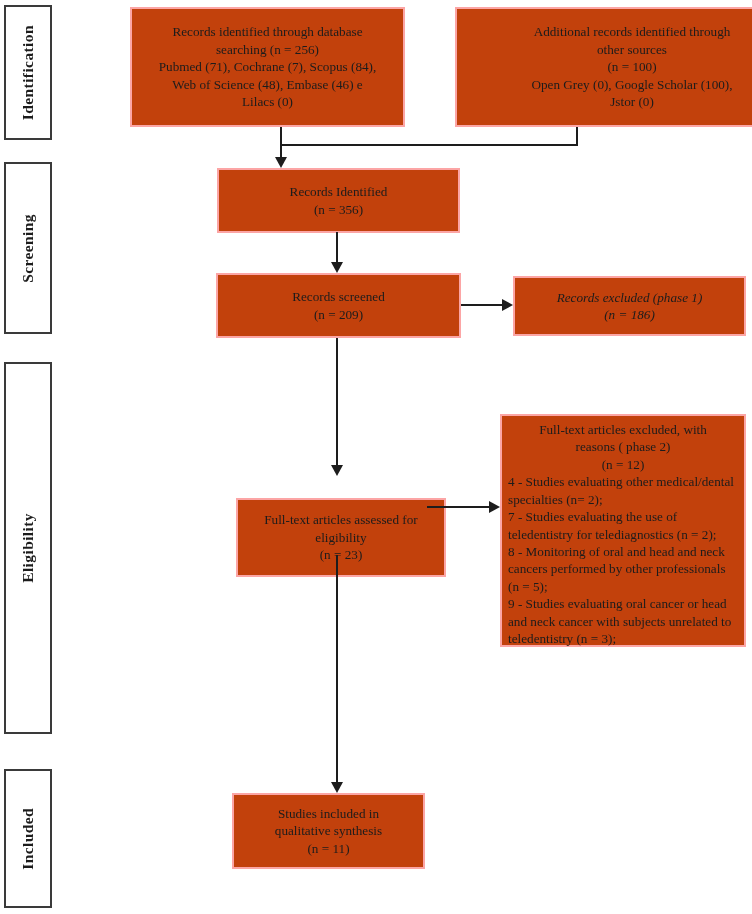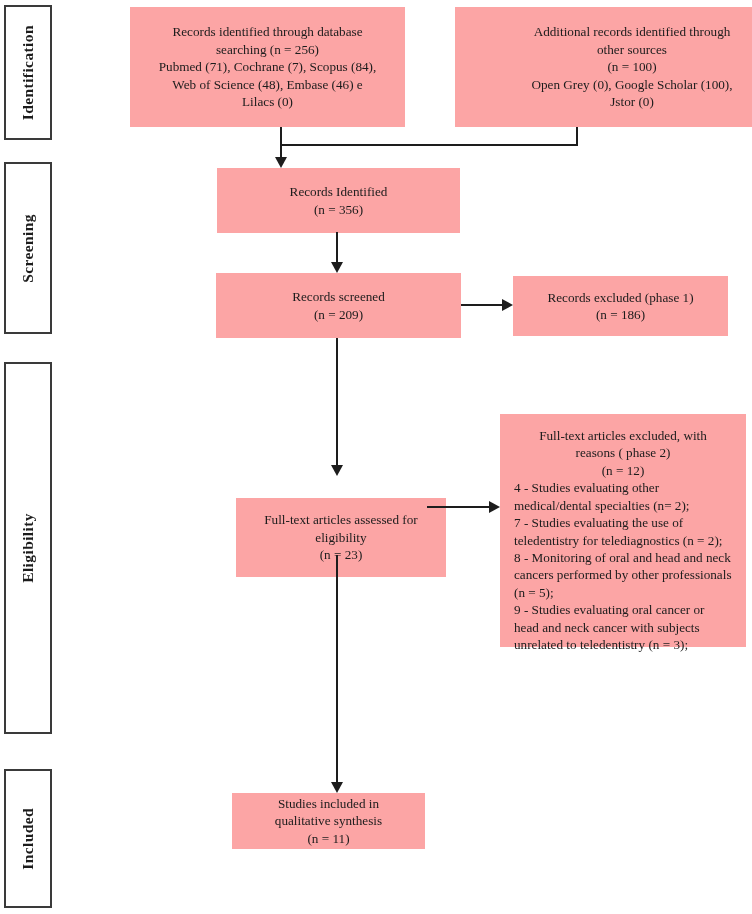--- a/index.html
+++ b/index.html
@@ -12,21 +12,21 @@
   .stage {
     position:absolute; left:4px; width:48px;
     border:2px solid #3a3a3a; background:#ffffff;
     display:flex; align-items:center; justify-content:center;
   }
   .stage span {
     writing-mode:vertical-rl; transform:rotate(180deg);
     font-weight:bold; font-size:15.5px; letter-spacing:.4px; white-space:nowrap;
   }
   .fbox {
-    position:absolute; border:8px solid #fca5a5; background:#fca5a5;
+    position:absolute; border:2px solid #fca5a5; background:#c2410c;
     display:flex; flex-direction:column; align-items:center; justify-content:center;
     text-align:center; font-size:13.2px; line-height:1.32;
   }
   .fbox .txt { white-space:pre-line; }
   .fbox.listbox { justify-content:flex-start; padding:5px 6px 4px 6px; }
   .fbox.listbox .reasons { text-align:left; align-self:stretch; white-space:pre-line; }
   .vline { position:absolute; width:2px; background:#1d1d1d; }
   .hline { position:absolute; height:2px; background:#1d1d1d; }
   .ahead-down {
     position:absolute; width:0; height:0;
@@ -76,42 +76,42 @@
   <div class="fbox" style="left:217px; top:168px; width:243px; height:65px;">
     <div class="txt">Records Identified
 (n = 356)</div>
   </div>
 
   <div class="fbox" style="left:216px; top:273px; width:245px; height:65px;">
     <div class="txt">Records screened
 (n = 209)</div>
   </div>
 
-  <div class="fbox" style="left:513px; top:276px; width:215px; height:60px;">
+  <div class="fbox" style="left:513px; top:276px; width:233px; height:60px;font-style:italic;">
     <div class="txt">Records excluded (phase 1)
 (n = 186)</div>
   </div>
 
   <div class="fbox" style="left:236px; top:498px; width:210px; height:79px;">
     <div class="txt">Full-text articles assessed for
 eligibility
 (n = 23)</div>
   </div>
 
   <div class="fbox listbox" style="left:500px; top:414px; width:246px; height:233px;">
     <div class="txt">Full-text articles excluded, with
 reasons ( phase 2)
 (n = 12)</div>
     <div class="reasons">4 - Studies evaluating other medical/dental specialties (n= 2);
 7 - Studies evaluating the use of teledentistry for telediagnostics (n = 2);
 8 - Monitoring of oral and head and neck cancers performed by other professionals (n = 5);
 9 - Studies evaluating oral cancer or head and neck cancer with subjects unrelated to teledentistry (n = 3);</div>
   </div>
 
-  <div class="fbox" style="left:232px; top:793px; width:193px; height:56px;">
+  <div class="fbox" style="left:232px; top:793px; width:193px; height:76px;">
     <div class="txt">Studies included in
 qualitative synthesis
 (n = 11)</div>
   </div>
 
   <div class="vline" style="left:280px; top:127px; height:17px;"></div>
   <div class="vline" style="left:576px; top:127px; height:19px;"></div>
   <div class="hline" style="left:280px; top:144px; width:298px;"></div>
   <div class="vline" style="left:280px; top:146px; height:12px;"></div>
   <div class="ahead-down" style="left:275px; top:157px;"></div>

